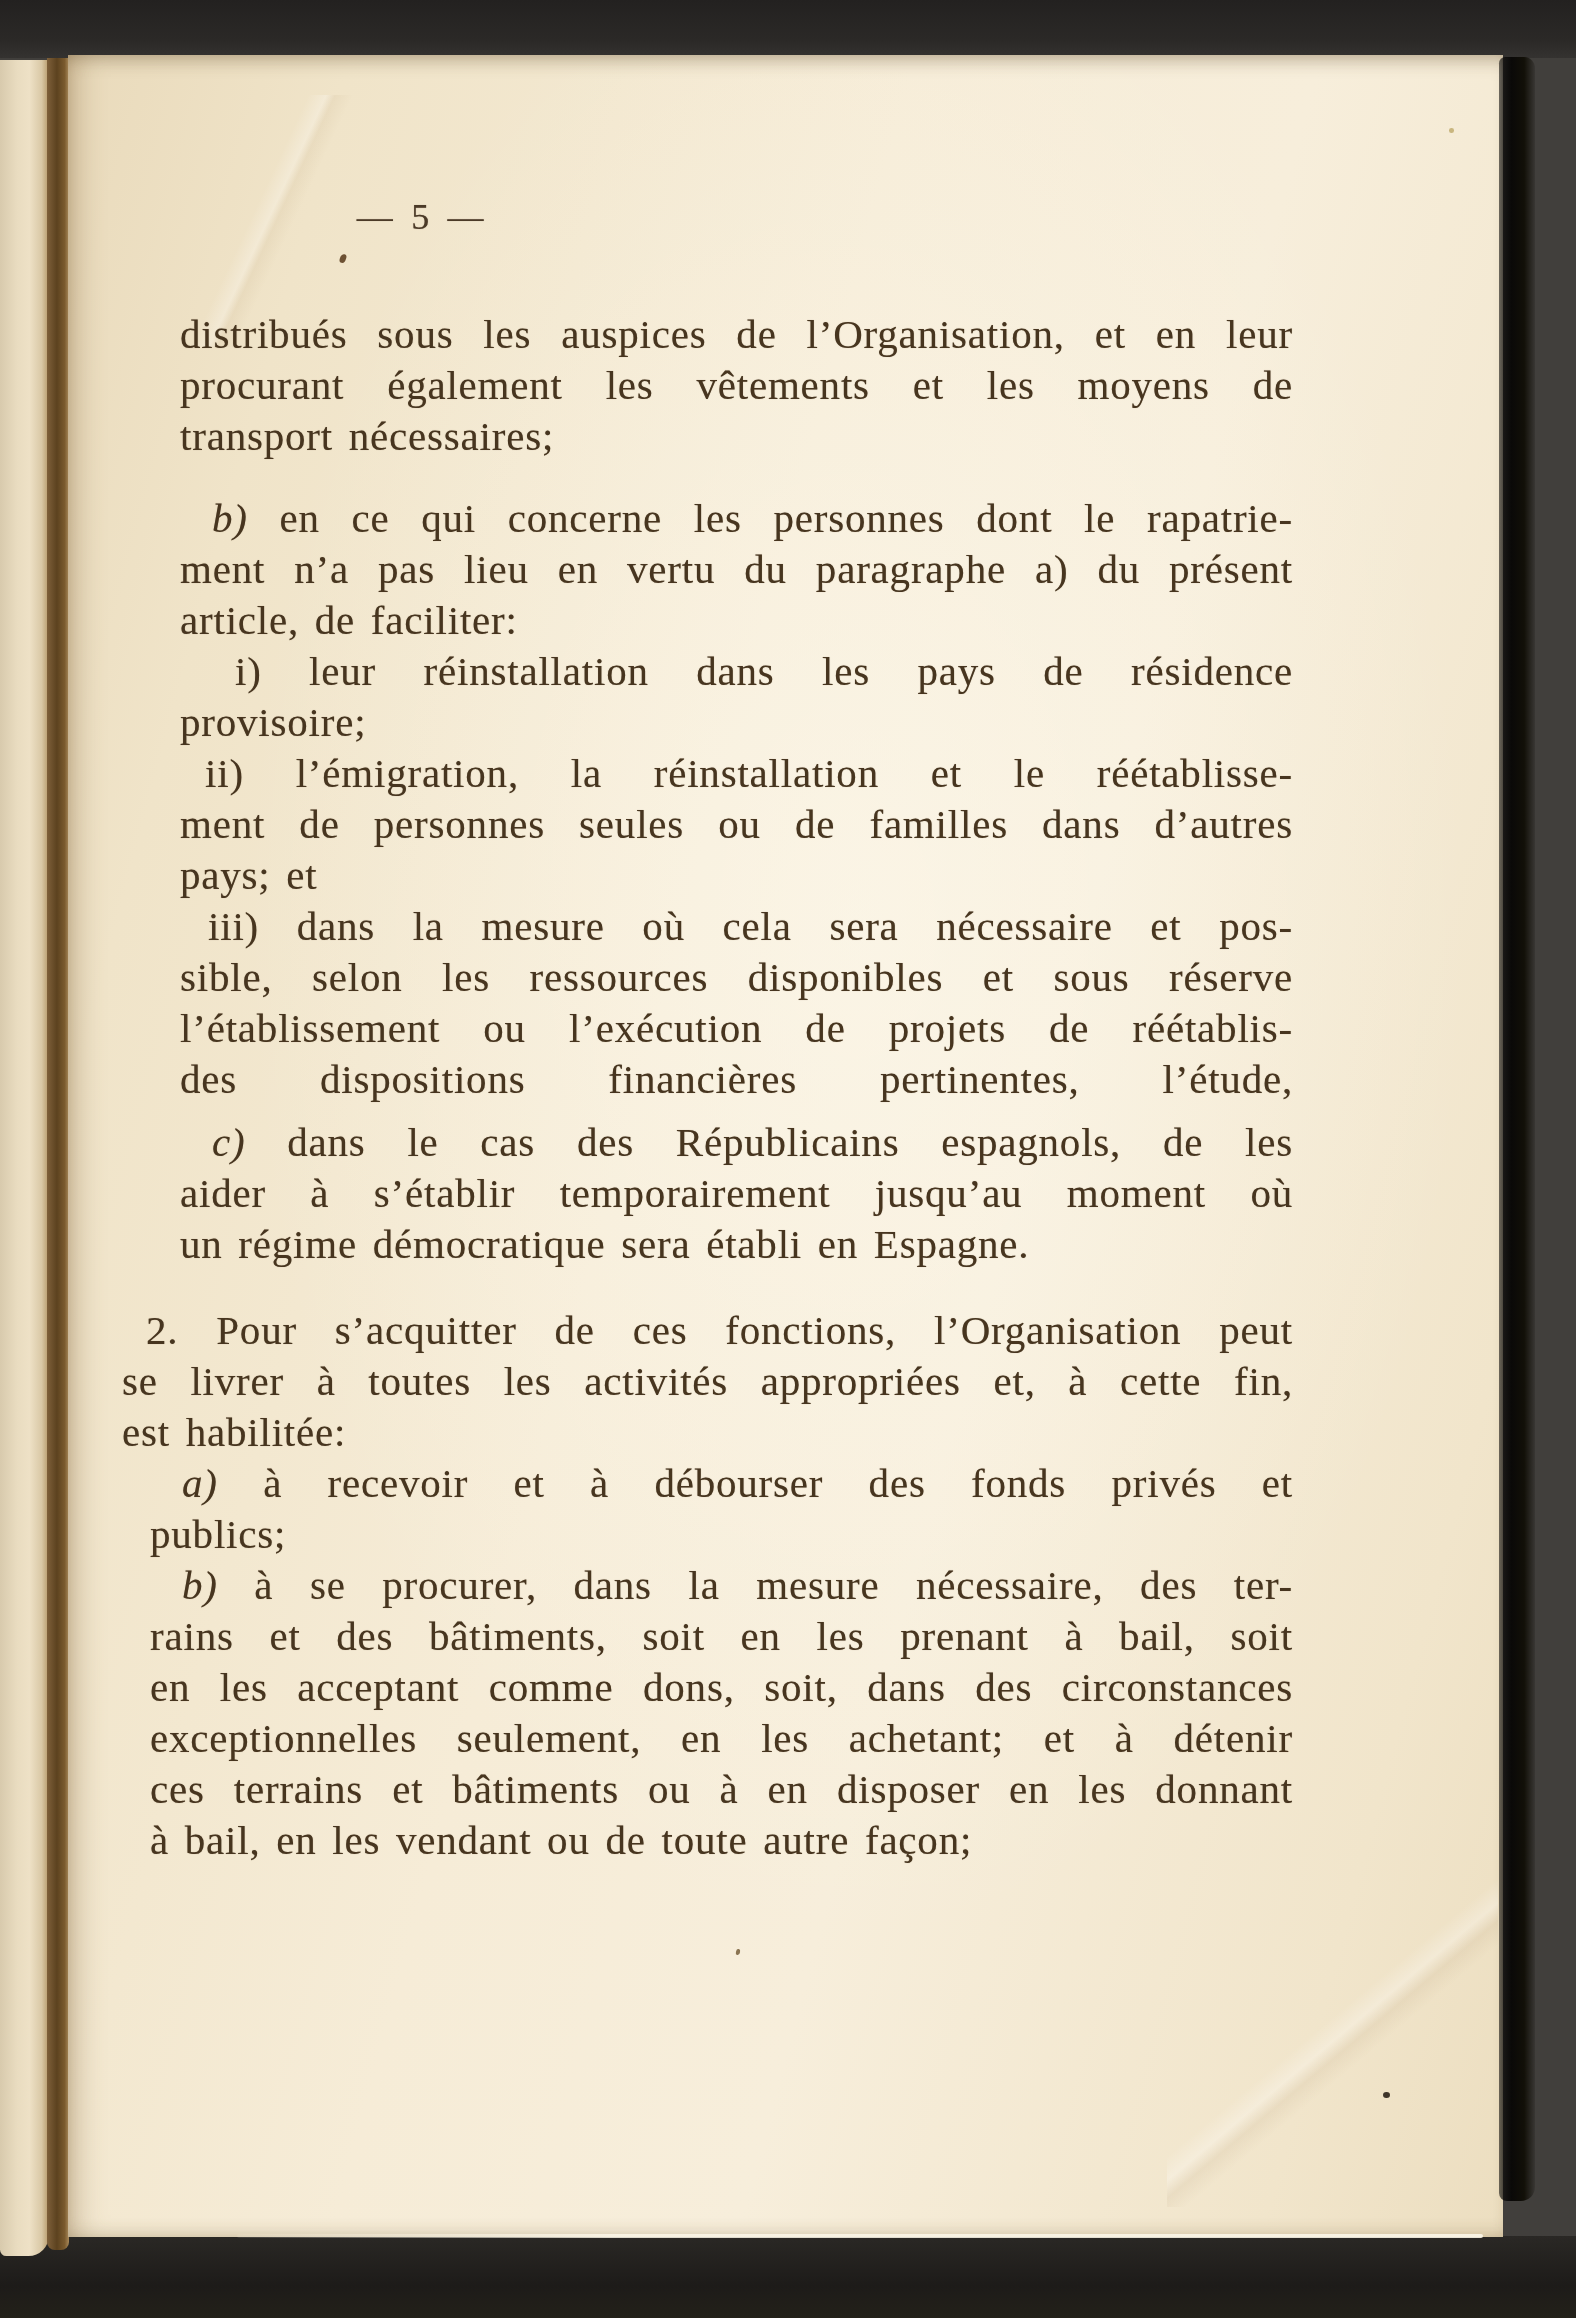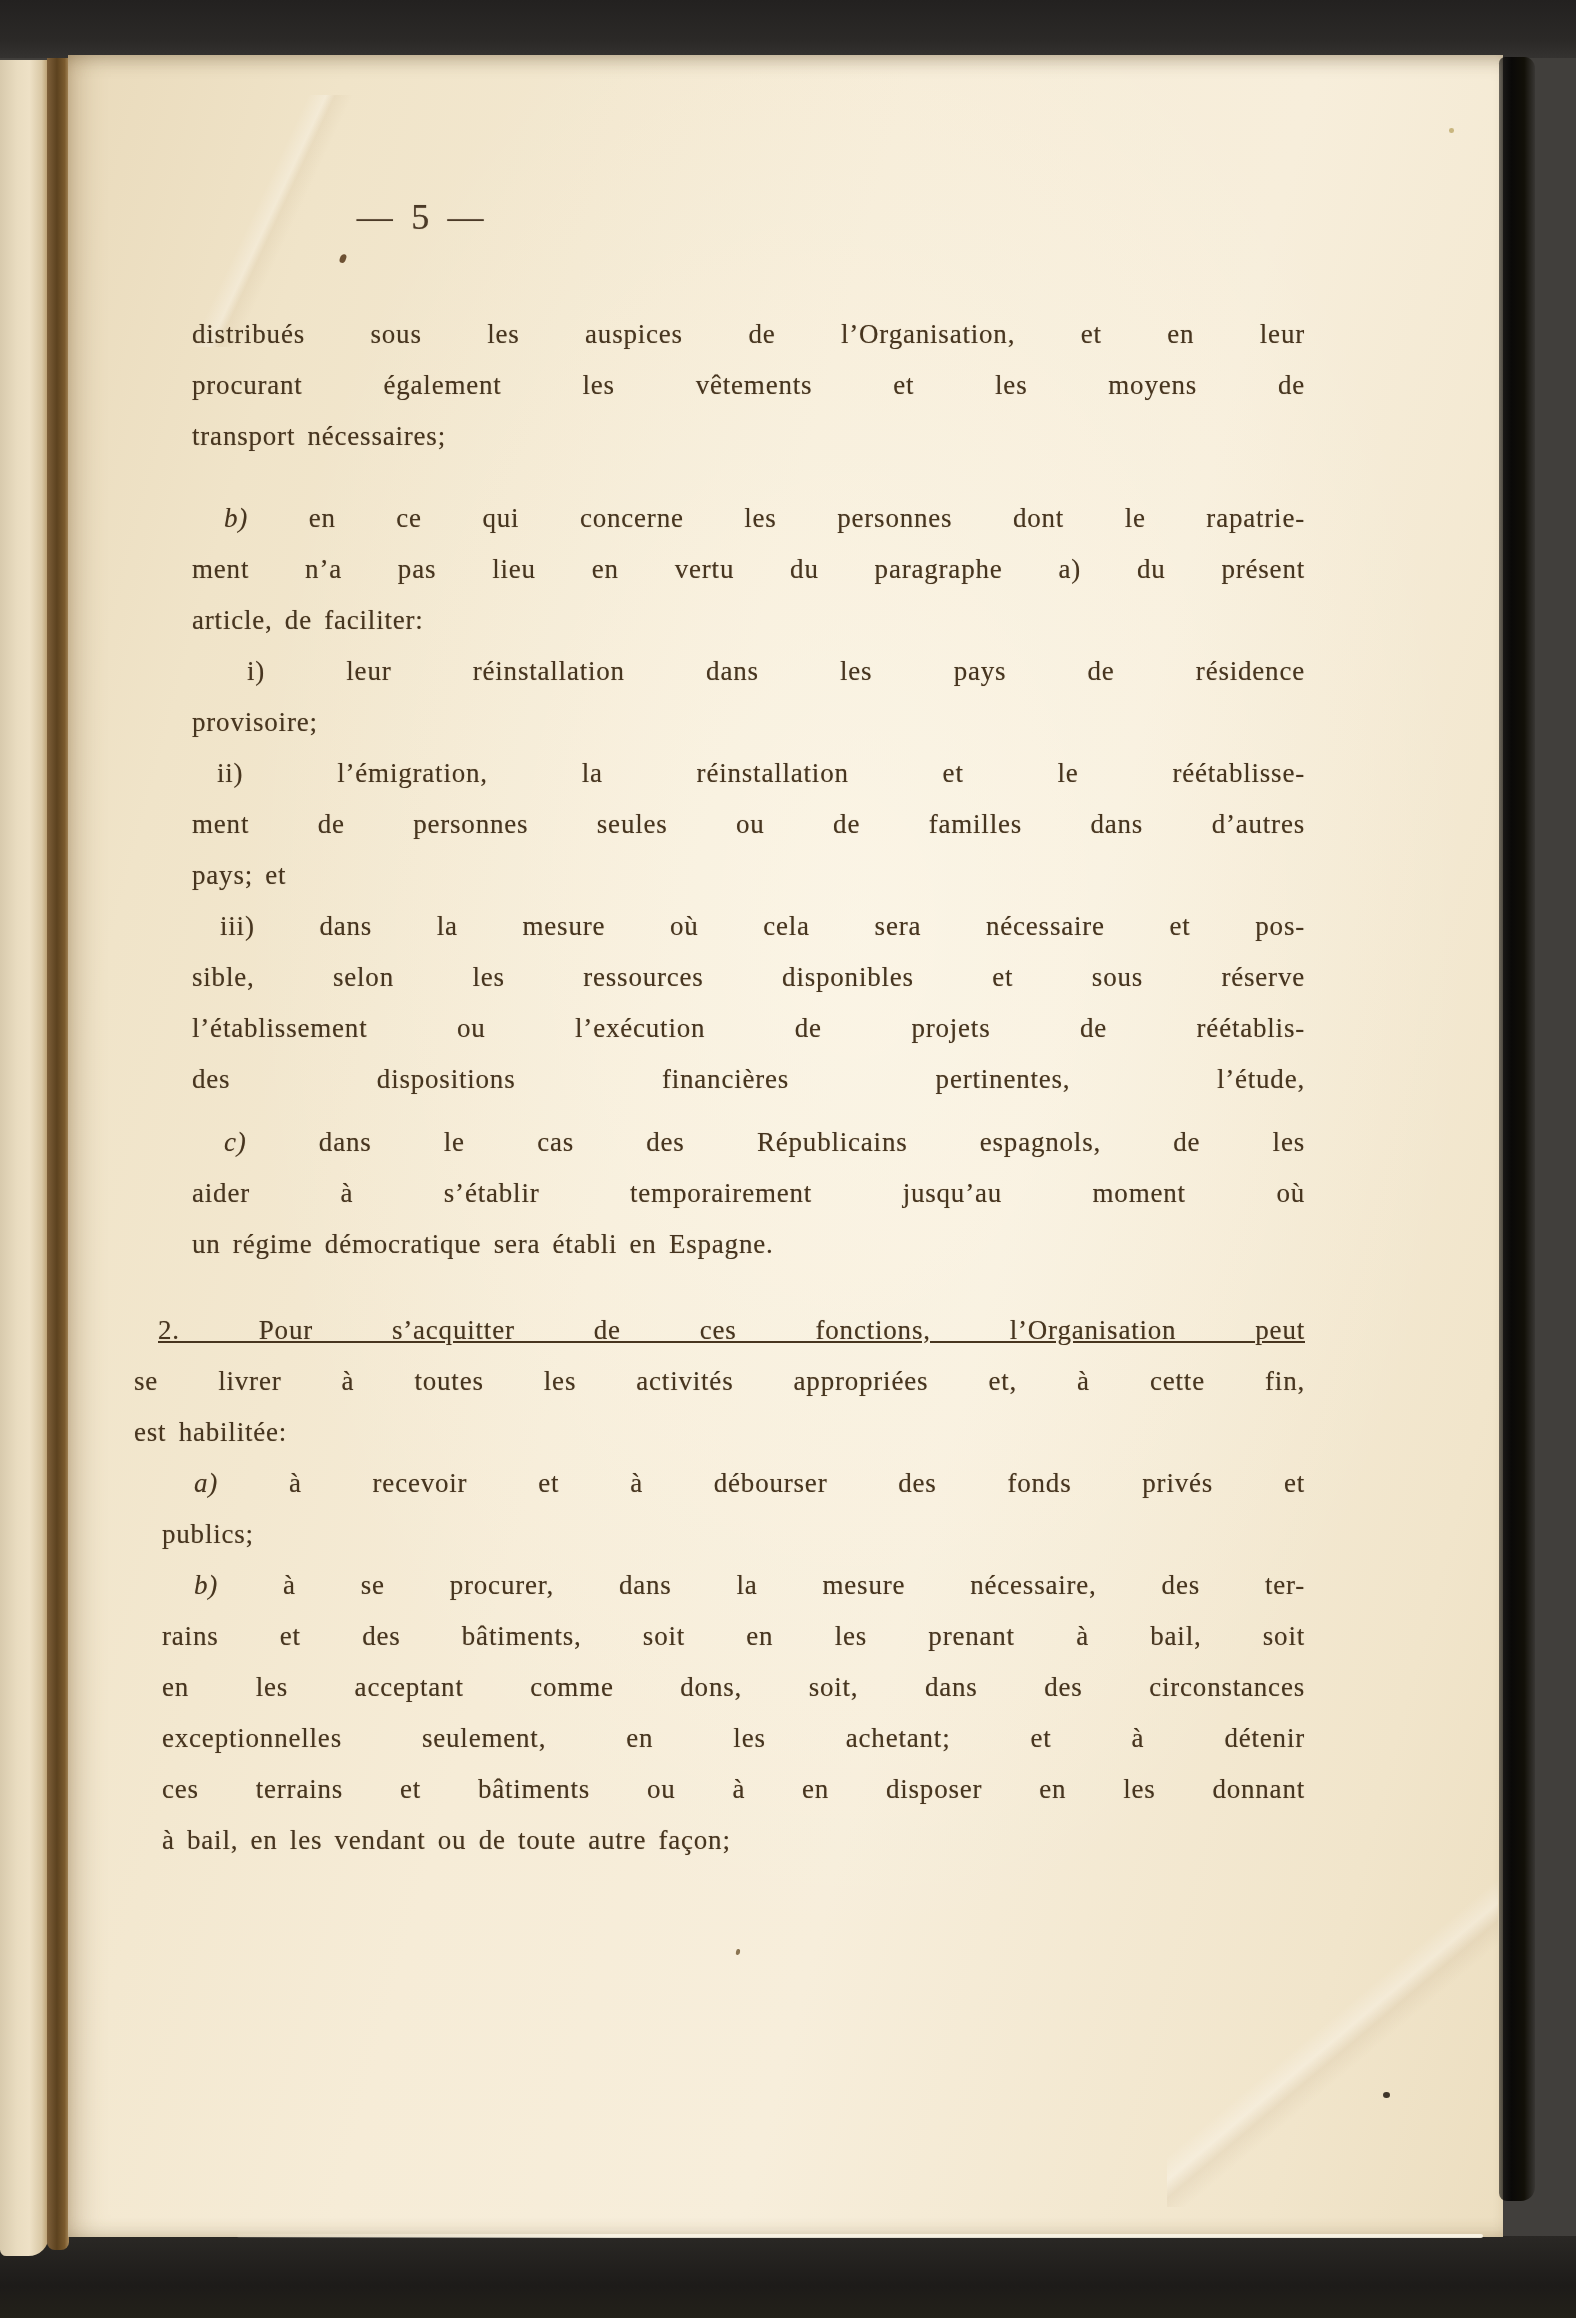--- a/index.html
+++ b/index.html
@@ -82,34 +82,34 @@
     position:absolute;left:304px;top:197px;width:237px;
     text-align:center;
     font-size:36px;line-height:41px;
     letter-spacing:4.7px;
     color:#4b3a27;
     text-shadow:0 0 0.8px rgba(75,58,39,.5);
   }
 
   
   .textblock{
-    position:absolute;left:134px;top:309px;width:1171px;
-    font-size:27px;line-height:51px;
+    position:absolute;left:122px;top:309px;width:1171px;
+    font-size:41px;line-height:51px;
     letter-spacing:0.8px;word-spacing:4.7px;
     color:#47351f;
     text-shadow:0 0 0.8px rgba(71,53,31,.45);
   }
   .para{margin:0;}
   .pA{padding-left:58px;}   
   .pB{padding-left:0;}      
   .pC{padding-left:28px;}   
   .mt50{margin-top:31px;} .mt45{margin-top:35px;} .mt15{margin-top:12px;} .mt10{}
   .ln{display:block;min-height:51px;text-align:left;}
   .ln.j{text-align:justify;text-align-last:justify;}
-  .ind30{text-indent:24px;text-decoration:underline;} .ind32{text-indent:25px;} .ind35{text-indent:28px;}
+  .ind30{text-indent:24px;} .ind32{text-indent:25px;} .ind35{text-indent:28px;}
   .ind40{text-indent:32px;} .ind70{text-indent:55px;}
   .mk{font-style:italic;}
 </style>
 </head>
 <body>
 
 <div id="scene">
 
   <div class="band-top"></div>
   <div class="band-bottom"></div>

